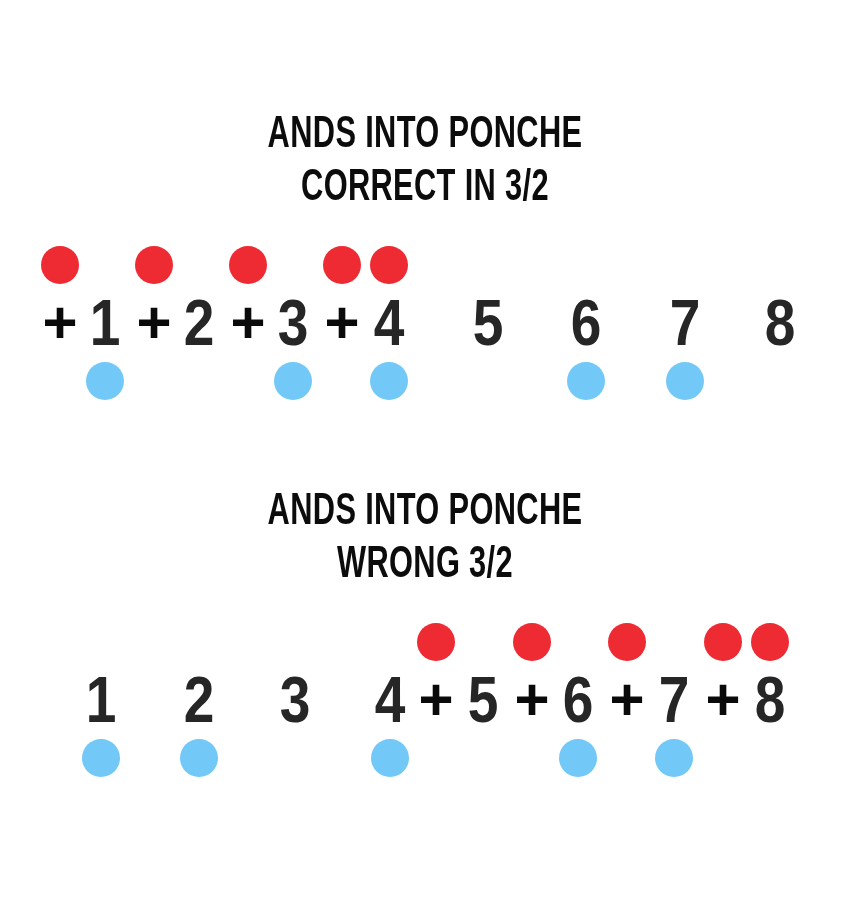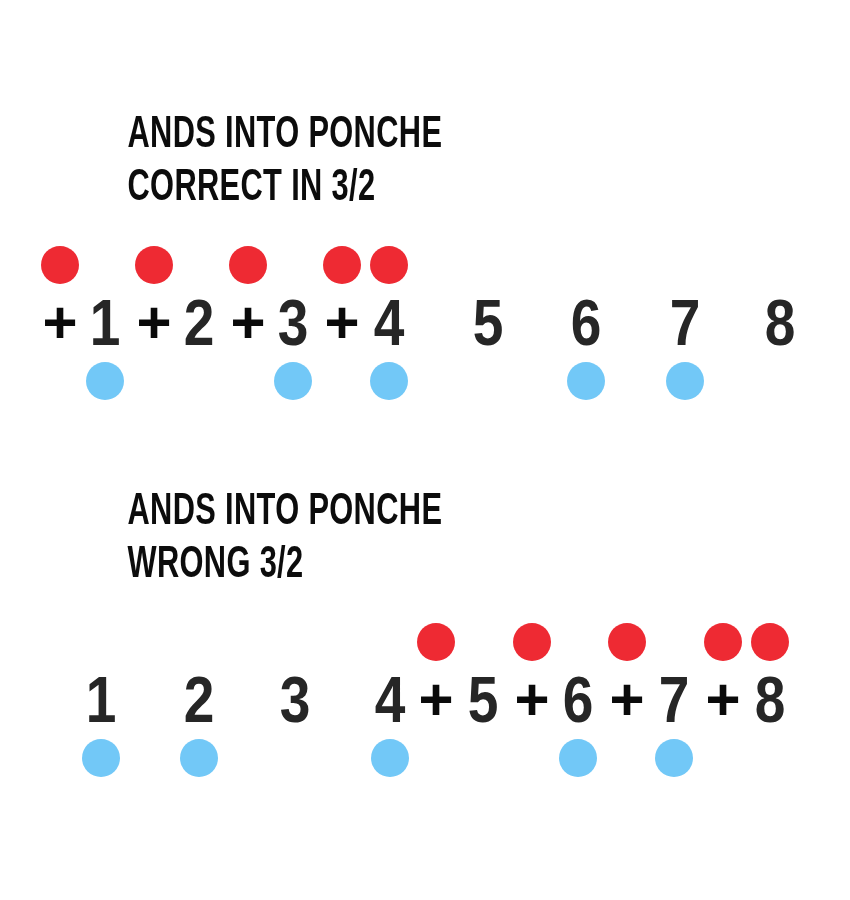--- a/index.html
+++ b/index.html
@@ -26,20 +26,21 @@
     position: absolute;
     left: 0;
     width: 850px;
   }
   #section-correct { top: 110px; }
   #section-wrong   { top: 487px; }
 
   
   .title-block {
     width: 850px;
+    text-align: center;
     line-height: 0.98;
   }
   .title-line {
     display: block;
     font-family: "Liberation Sans", sans-serif;
     font-weight: 700;
     font-size: 44px;
     letter-spacing: 0.5px;
     color: #0c0c0c;
     transform: scaleX(0.70);

